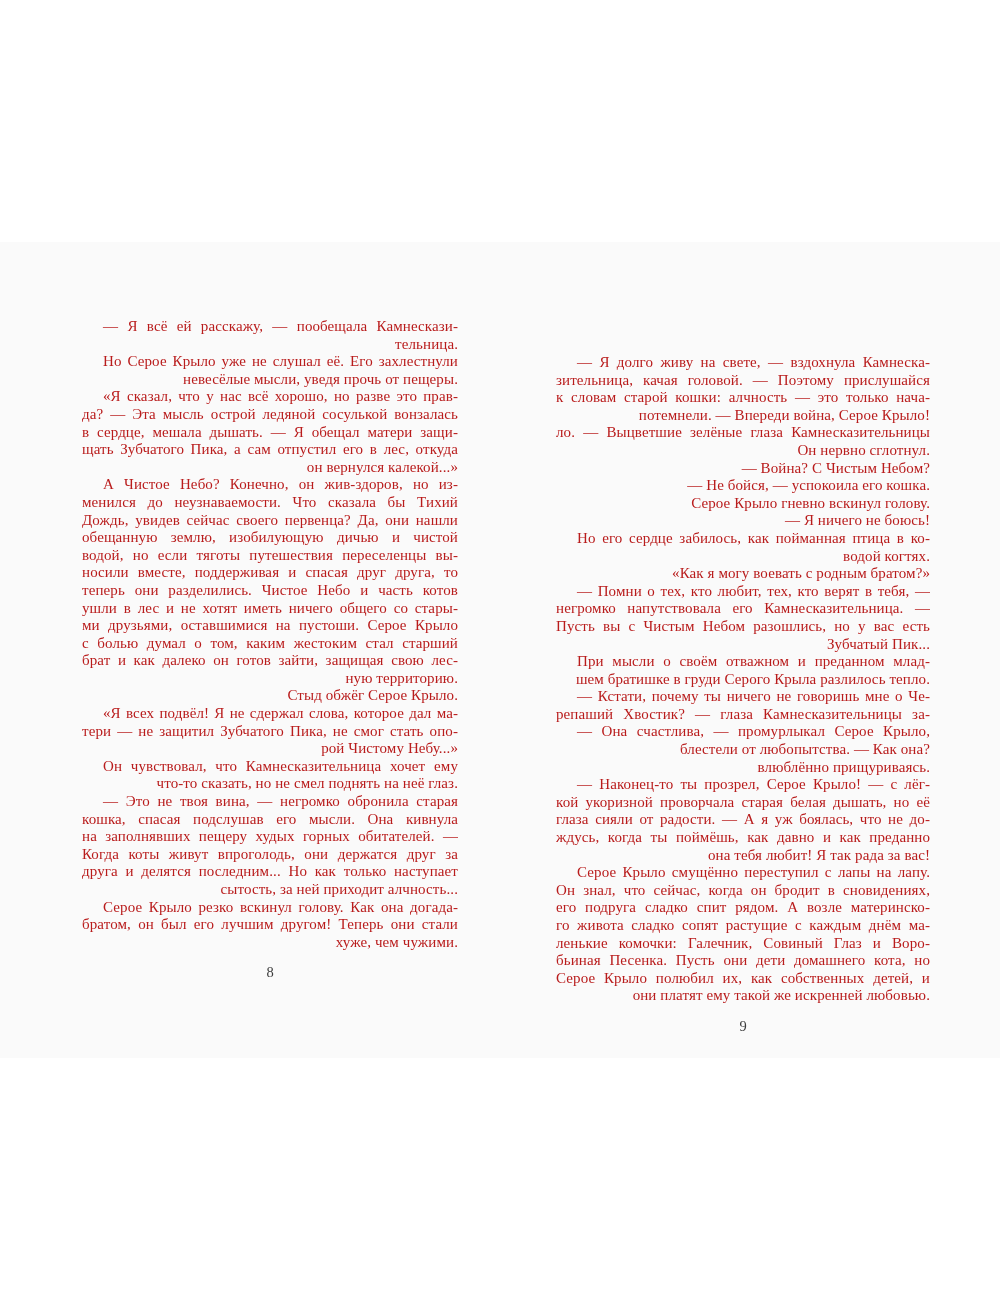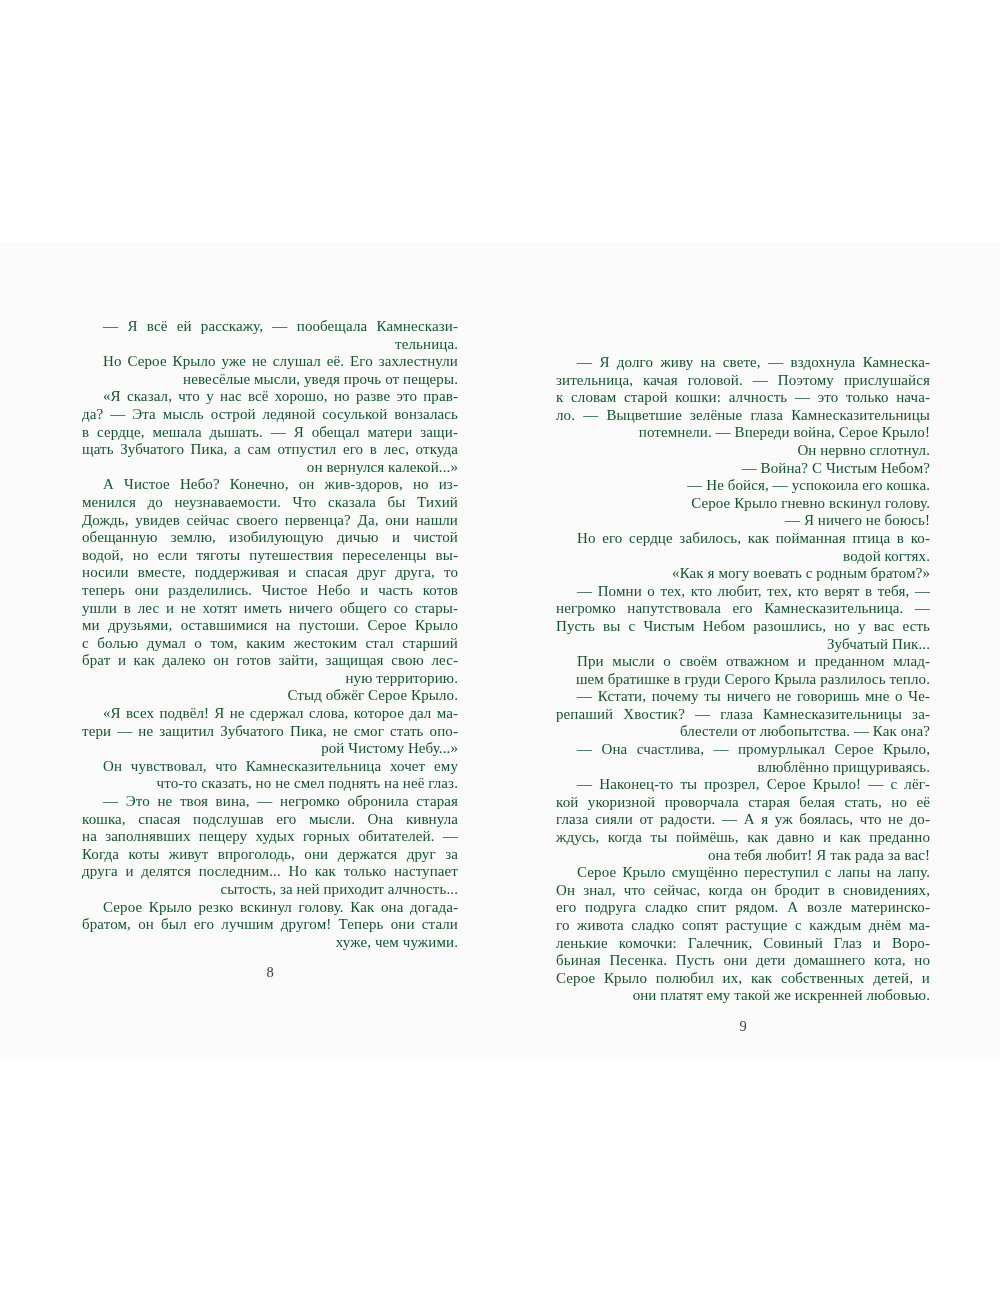--- a/index.html
+++ b/index.html
@@ -23,21 +23,21 @@
     background: #fafafa;
   }
   .page {
     position: absolute;
     top: 318px;
   }
   .page-left  { left: 82px;  width: 376px; }
   .page-right { left: 556px; width: 374px; margin-top: 36px; }
   .text-column {
     width: 100%;
-    color: #14532d;
+    color: #b91c1c;
     font-size: 15px;
   }
   .line {
     height: 17.6px;
     line-height: 17.6px;
     text-align: justify;
     text-align-last: justify;
     overflow: hidden;
     white-space: nowrap;
     letter-spacing: 0.1px;
@@ -101,43 +101,43 @@
       <div class="line end">хуже, чем чужими.</div>
     </div>
   <div class="page-number">8</div>
 </div>
 
 <div class="page page-right">
   <div class="text-column">
       <div class="line indent">— Я долго живу на свете, — вздохнула Камнеска-</div>
       <div class="line">зительница, качая головой. — Поэтому прислушайся</div>
       <div class="line">к словам старой кошки: алчность — это только нача-</div>
+      <div class="line end">потемнели. — Впереди война, Серое Крыло!</div>
       <div class="line">ло. — Выцветшие зелёные глаза Камнесказительницы</div>
-      <div class="line end">потемнели. — Впереди война, Серое Крыло!</div>
       <div class="line indent end">Он нервно сглотнул.</div>
       <div class="line indent end">— Война? С Чистым Небом?</div>
       <div class="line indent end">— Не бойся, — успокоила его кошка.</div>
       <div class="line indent end">Серое Крыло гневно вскинул голову.</div>
       <div class="line indent end">— Я ничего не боюсь!</div>
       <div class="line indent">Но его сердце забилось, как пойманная птица в ко-</div>
       <div class="line end">водой когтях.</div>
       <div class="line indent end">«Как я могу воевать с родным братом?»</div>
       <div class="line indent">— Помни о тех, кто любит, тех, кто верят в тебя, —</div>
       <div class="line">негромко напутствовала его Камнесказительница. —</div>
       <div class="line">Пусть вы с Чистым Небом разошлись, но у вас есть</div>
       <div class="line end">Зубчатый Пик...</div>
       <div class="line indent">При мысли о своём отважном и преданном млад-</div>
       <div class="line end">шем братишке в груди Серого Крыла разлилось тепло.</div>
       <div class="line indent">— Кстати, почему ты ничего не говоришь мне о Че-</div>
       <div class="line">репаший Хвостик? — глаза Камнесказительницы за-</div>
+      <div class="line indent">— Она счастлива, — промурлыкал Серое Крыло,</div>
       <div class="line end">блестели от любопытства. — Как она?</div>
-      <div class="line indent">— Она счастлива, — промурлыкал Серое Крыло,</div>
       <div class="line end">влюблённо прищуриваясь.</div>
       <div class="line indent">— Наконец-то ты прозрел, Серое Крыло! — с лёг-</div>
-      <div class="line">кой укоризной проворчала старая белая стать, но её</div>
+      <div class="line">кой укоризной проворчала старая белая дышать, но её</div>
       <div class="line">глаза сияли от радости. — А я уж боялась, что не до-</div>
       <div class="line">ждусь, когда ты поймёшь, как давно и как преданно</div>
       <div class="line end">она тебя любит! Я так рада за вас!</div>
       <div class="line indent">Серое Крыло смущённо переступил с лапы на лапу.</div>
       <div class="line">Он знал, что сейчас, когда он бродит в сновидениях,</div>
       <div class="line">его подруга сладко спит рядом. А возле материнско-</div>
       <div class="line">го живота сладко сопят растущие с каждым днём ма-</div>
       <div class="line">ленькие комочки: Галечник, Совиный Глаз и Воро-</div>
       <div class="line">бьиная Песенка. Пусть они дети домашнего кота, но</div>
       <div class="line">Серое Крыло полюбил их, как собственных детей, и</div>

